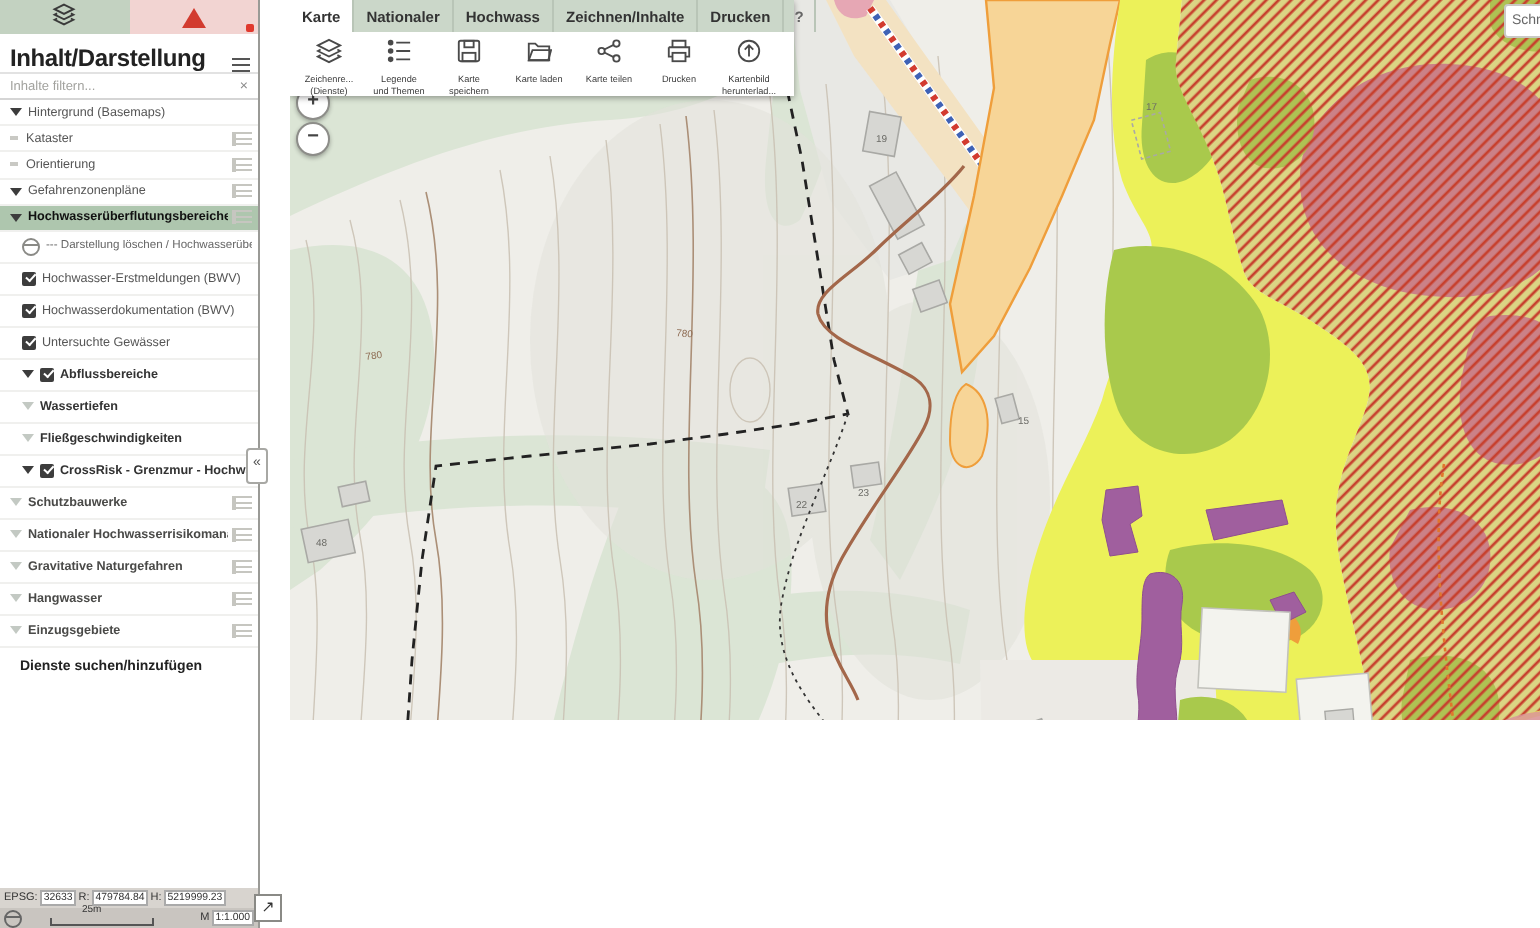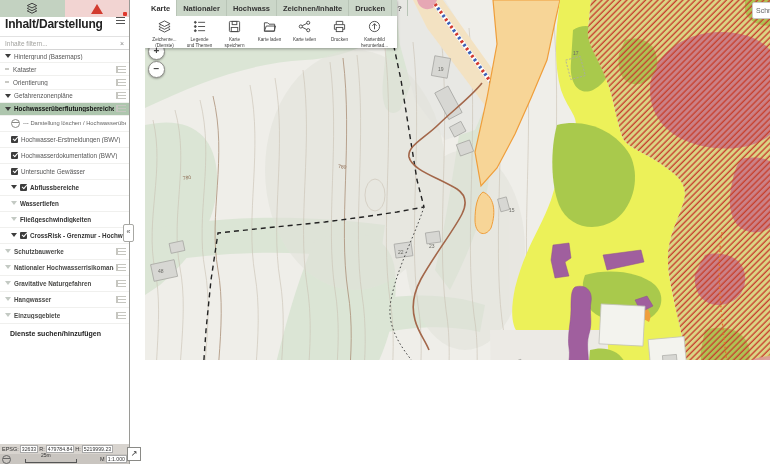--- a/index.html
+++ b/index.html
@@ -5,21 +5,21 @@
   html,body{margin:0;padding:0;background:#888;}
   #app{position:relative;width:770px;height:464px;overflow:hidden;font-family:"Liberation Sans",sans-serif;background:#fff;}
   
   #sidebar{position:absolute;left:0;top:0;width:129px;height:464px;background:#fff;border-right:1px solid #9a9a96;z-index:6;}
   #side-tabs{display:flex;height:17px;}
   .side-tab{flex:1;display:flex;align-items:center;justify-content:center;position:relative;}
   .side-tab.content{background:#c3d2c1;}
   .side-tab.alert{background:#f2d4d2;}
   .warn-tri{width:0;height:0;border-left:6px solid transparent;border-right:6px solid transparent;border-bottom:10px solid #d23b2f;}
   .alert-badge{position:absolute;right:2px;bottom:1px;width:4px;height:4px;background:#e0392e;border-radius:1px;}
-  #side-title{height:19px;display:flex;align-items:flex-start;justify-content:space-between;padding:0 4px 0 5px;border-bottom:1px solid #e2e2e2;}
+  #side-title{height:19px;display:flex;align-items:flex-end;justify-content:space-between;padding:0 4px 0 5px;border-bottom:1px solid #e2e2e2;}
   #side-title .t{font-size:12px;font-weight:bold;color:#222;letter-spacing:-.2px;}
   .ham{width:9px;height:7px;display:inline-block;background:repeating-linear-gradient(to bottom,#555 0 1px,transparent 1px 3px);}
   #filter-row{height:12px;display:flex;align-items:center;justify-content:space-between;padding:0 5px;border-bottom:1px solid #d5d5d5;}
   #filter-row .ph{font-size:6.5px;color:#a2a29e;}
   #filter-row .x{font-size:7px;color:#888;}
   
   #tree{font-size:6.3px;color:#555;}
   .trow{display:flex;align-items:center;padding:0 3px 0 5px;border-bottom:1px solid #f0f0ee;box-sizing:border-box;}
   .h13{height:13.2px;}
   .h16{height:16px;}

